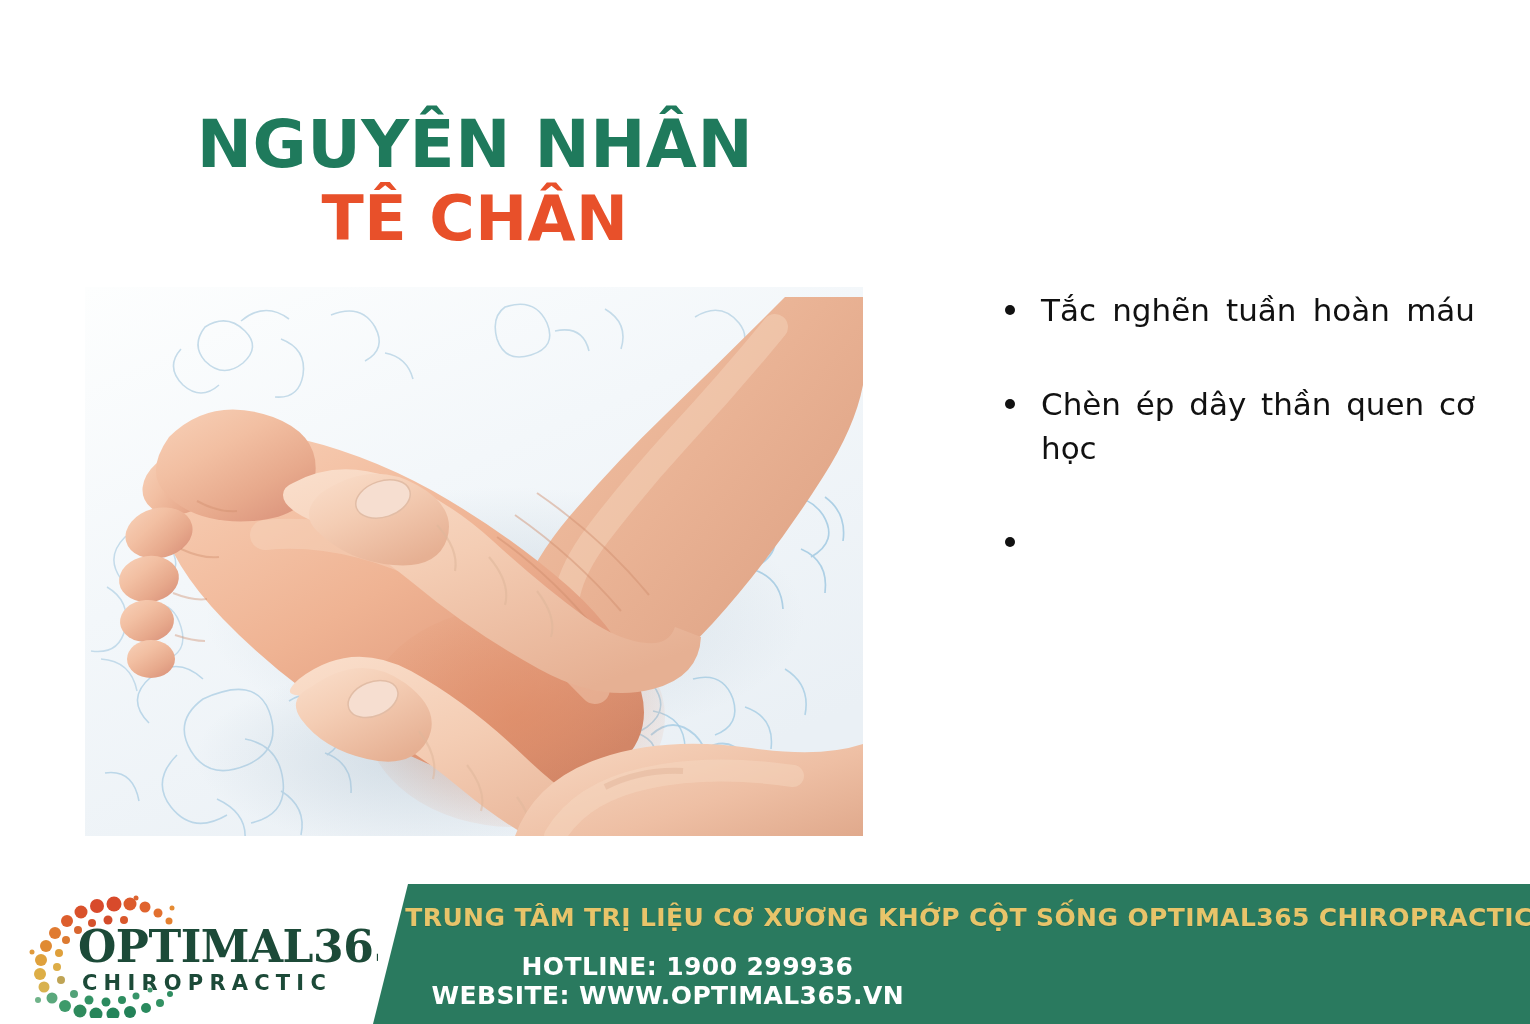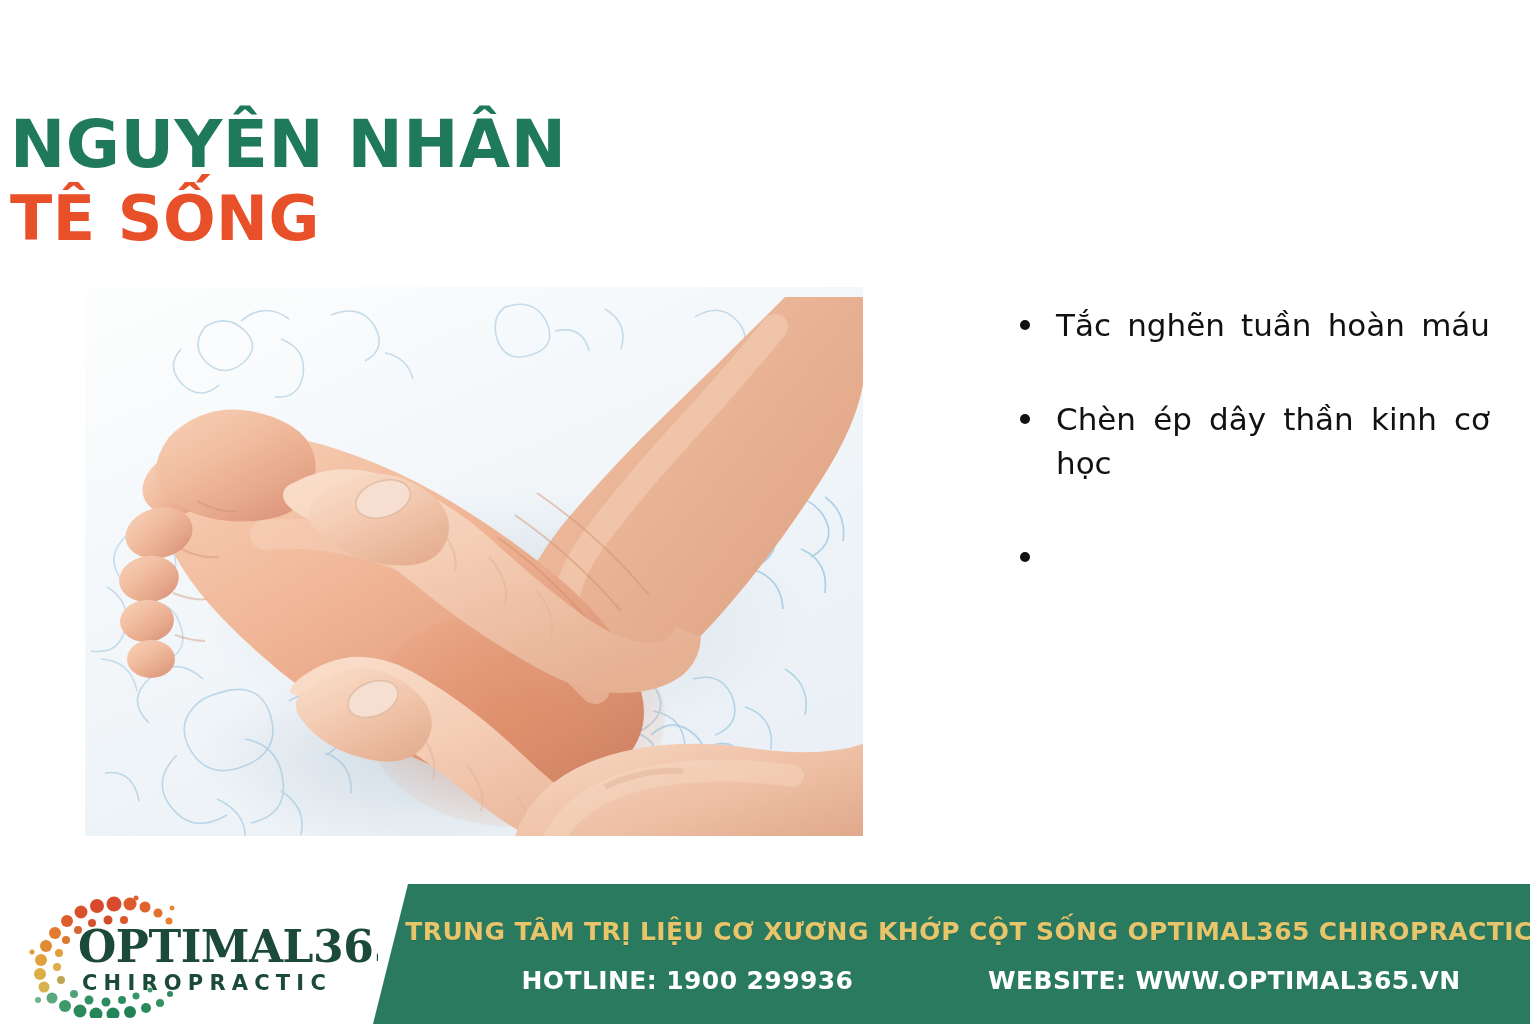--- a/index.html
+++ b/index.html
@@ -6,21 +6,21 @@
   html,body{margin:0;padding:0;}
   body{
     width:1530px;height:1024px;
     background:#ffffff;
     font-family:"DejaVu Sans","Liberation Sans",sans-serif;
     overflow:hidden;position:relative;
   }
   .canvas{position:relative;width:1530px;height:1024px;background:#fff;overflow:hidden;}
 
   
-  .title-block{position:absolute;left:10px;top:110px;width:950px;text-align:left;}
+  .title-block{position:absolute;left:0;top:110px;width:950px;text-align:center;}
   .title-main{
     font-family:"DejaVu Sans","Liberation Sans",sans-serif;
     font-weight:700;font-size:66px;line-height:1.05;
     color:#1F7A5C;letter-spacing:0.5px;margin:0;
   }
   .title-sub{
     font-family:"DejaVu Sans","Liberation Sans",sans-serif;
     font-weight:700;font-size:62px;line-height:1.1;
     color:#E8502A;letter-spacing:0.5px;margin:6px 0 0 0;
   }
@@ -28,21 +28,21 @@
   
   .photo{
     position:absolute;left:85px;top:287px;width:778px;height:549px;
     overflow:hidden;background:#eef3f7;
   }
   .photo svg{display:block;width:778px;height:549px;}
 
   
   .bullets{
     position:absolute;left:985px;top:288px;width:490px;
-    list-style:none;margin:15px;padding:0;
+    list-style:none;margin:0;padding:0;
     color:#111111;
   }
   .bullets li{
     position:relative;padding-left:56px;margin:0 0 6px 0;
     font-size:31px;line-height:1.42;
     text-align:justify;text-justify:inter-word;
     font-family:"DejaVu Sans","Liberation Sans",sans-serif;
     font-weight:400;
   }
   .bullets li .dot{
@@ -64,40 +64,40 @@
     position:absolute;left:408px;top:884px;width:1122px;height:140px;
     display:flex;flex-direction:column;align-items:center;justify-content:center;
     padding-top:4px;box-sizing:border-box;gap:6px;
   }
   .f-head{
     color:#E8C46A;font-weight:700;font-size:25px;letter-spacing:0.4px;
     font-family:"DejaVu Sans","Liberation Sans",sans-serif;
     white-space:nowrap;margin-bottom:14px;
     text-shadow:0 1px 0 rgba(0,0,0,.12);
   }
-  .f-row{display:flex;width:1075px;justify-content:space-between;align-items:flex-end;}
+  .f-row{display:flex;width:1075px;justify-content:space-between;align-items:flex-start;flex-direction:column;}
   .f-contact{
     color:#ffffff;font-weight:700;font-size:25px;letter-spacing:0.4px;
     font-family:"DejaVu Sans","Liberation Sans",sans-serif;white-space:nowrap;
   }
   .f-hotline{margin-left:90px;}
   .f-site{margin-right:46px;}
 
   
   .logo{position:absolute;left:18px;top:890px;width:360px;height:128px;}
   .logo svg{display:block;}
 </style>
 </head>
 <body>
 
 <div class="canvas">
 
   <div class="title-block">
     <div class="title-main">NGUYÊN NHÂN</div>
-    <div class="title-sub">TÊ SỐNG</div>
+    <div class="title-sub">TÊ CHÂN</div>
   </div>
 
   <div class="photo">
     <svg viewBox="0 0 778 549" xmlns="http://www.w3.org/2000/svg" aria-hidden="true">
       <defs>
         <linearGradient id="sheet" x1="0" y1="0" x2="0.6" y2="1">
           <stop offset="0%" stop-color="#fdfefe"></stop>
           <stop offset="45%" stop-color="#f3f7fa"></stop>
           <stop offset="100%" stop-color="#eaf0f5"></stop>
         </linearGradient>
@@ -267,21 +267,21 @@
     </svg>
   </div>
 
   <ul class="bullets">
     <li>
       <span class="dot"></span>
       <span class="just">Tắc nghẽn tuần hoàn máu</span>
     </li>
     <li>
       <span class="dot"></span>
-      <span class="just">Chèn ép dây thần kinh cơ học</span>
+      <span class="just">Chèn ép dây thần quen cơ học</span>
     </li>
     <li class="nowrapline">
       <span class="dot"></span>
     </li>
   </ul>
 
   <div class="footer-bar">
     <svg width="1530" height="140" viewBox="0 0 1530 140" xmlns="http://www.w3.org/2000/svg" aria-hidden="true">
       <polygon points="408,0 1530,0 1530,140 373,140" fill="#2A7A5F"></polygon>
     </svg>

